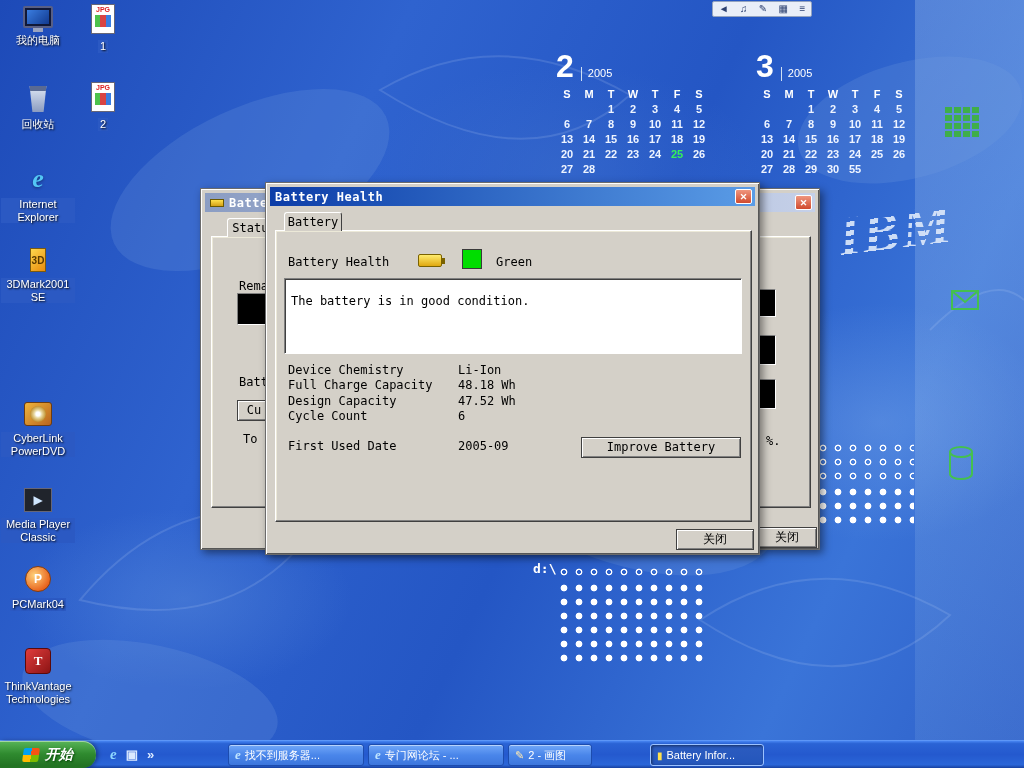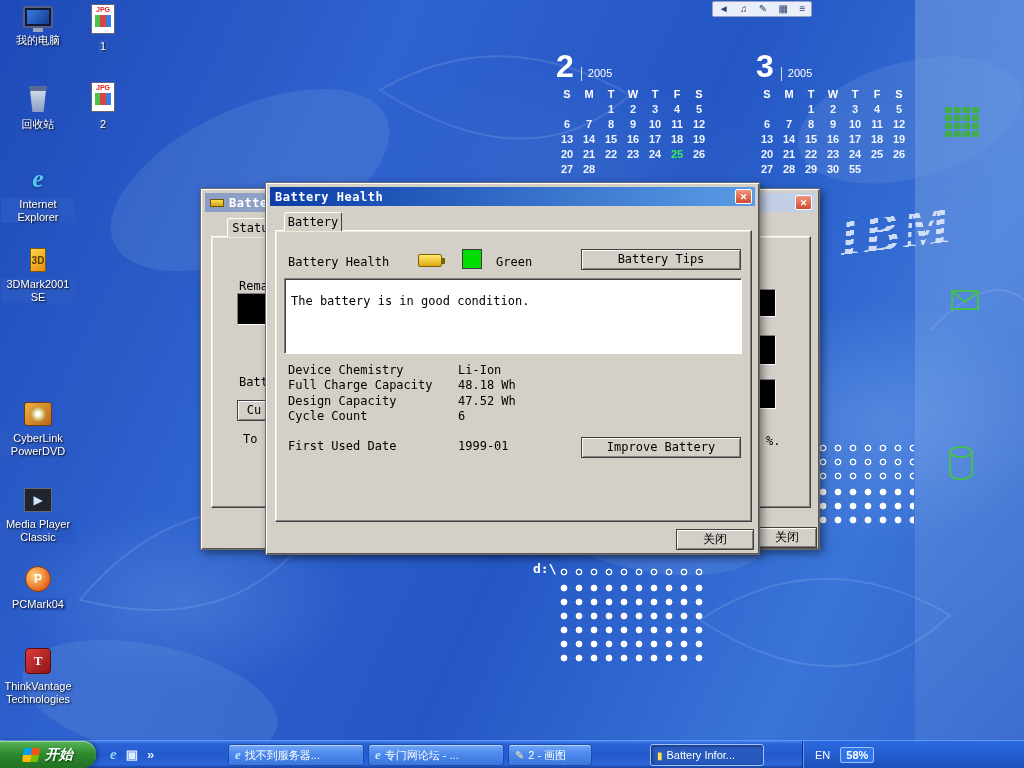--- a/index.html
+++ b/index.html
@@ -400,37 +400,36 @@
       <span class="tb-text">Battery Health</span>
       <span class="xbtn">✕</span>
     </div>
     <div class="tab" style="left:18px;top:29px;width:58px">Battery</div>
     <div class="tabpage" style="left:9px;top:47px;width:477px;height:292px"></div>
 
     <span class="lbl" style="left:22px;top:72px">Battery Health</span>
     <div class="batt-ic" style="left:152px;top:71px"></div>
     <div class="status-box" style="left:196px;top:66px"></div>
     <span class="lbl" style="left:230px;top:72px">Green</span>
-    <div class="btn" style="left:315px;top:66px;width:160px;height:21px">Battery Tips</div>
 
     <div class="textbox" style="left:18px;top:95px;width:458px;height:76px">
       <span>The battery is in good condition.</span>
     </div>
 
     <span class="lbl" style="left:22px;top:180px">Device Chemistry</span>
     <span class="lbl" style="left:192px;top:180px">Li-Ion</span>
     <span class="lbl" style="left:22px;top:195px">Full Charge Capacity</span>
     <span class="lbl" style="left:192px;top:195px">48.18 Wh</span>
     <span class="lbl" style="left:22px;top:211px">Design Capacity</span>
     <span class="lbl" style="left:192px;top:211px">47.52 Wh</span>
     <span class="lbl" style="left:22px;top:226px">Cycle Count</span>
     <span class="lbl" style="left:192px;top:226px">6</span>
 
     <span class="lbl" style="left:22px;top:256px">First Used Date</span>
-    <span class="lbl" style="left:192px;top:256px">1999-01</span>
+    <span class="lbl" style="left:192px;top:256px">2005-09</span>
     <div class="btn" style="left:315px;top:254px;width:160px;height:21px">Improve Battery Health...</div>
 
     <div class="btn cn" style="left:410px;top:346px;width:78px;height:21px">关闭</div>
   </div>
 
   <div id="taskbar">
     <div id="startbtn">
       <span class="flag"></span>
       <span class="start-text">开始</span>
     </div>
@@ -448,20 +447,16 @@
       <span class="tlabel">专门网论坛 - ...</span>
     </div>
     <div class="taskbtn" style="left:508px;width:84px">
       <span class="ticon t-paint">✎</span>
       <span class="tlabel">2 - 画图</span>
     </div>
     <div class="taskbtn pressed" style="left:650px;width:114px">
       <span class="ticon t-batt">▮</span>
       <span class="tlabel">Battery Infor...</span>
     </div>
-    <div id="tray">
-      <span class="tray-lang">EN</span>
-      <span class="tray-batt">58%</span>
-    </div>
   </div>
 
 
 </div>
 
 </body></html>

